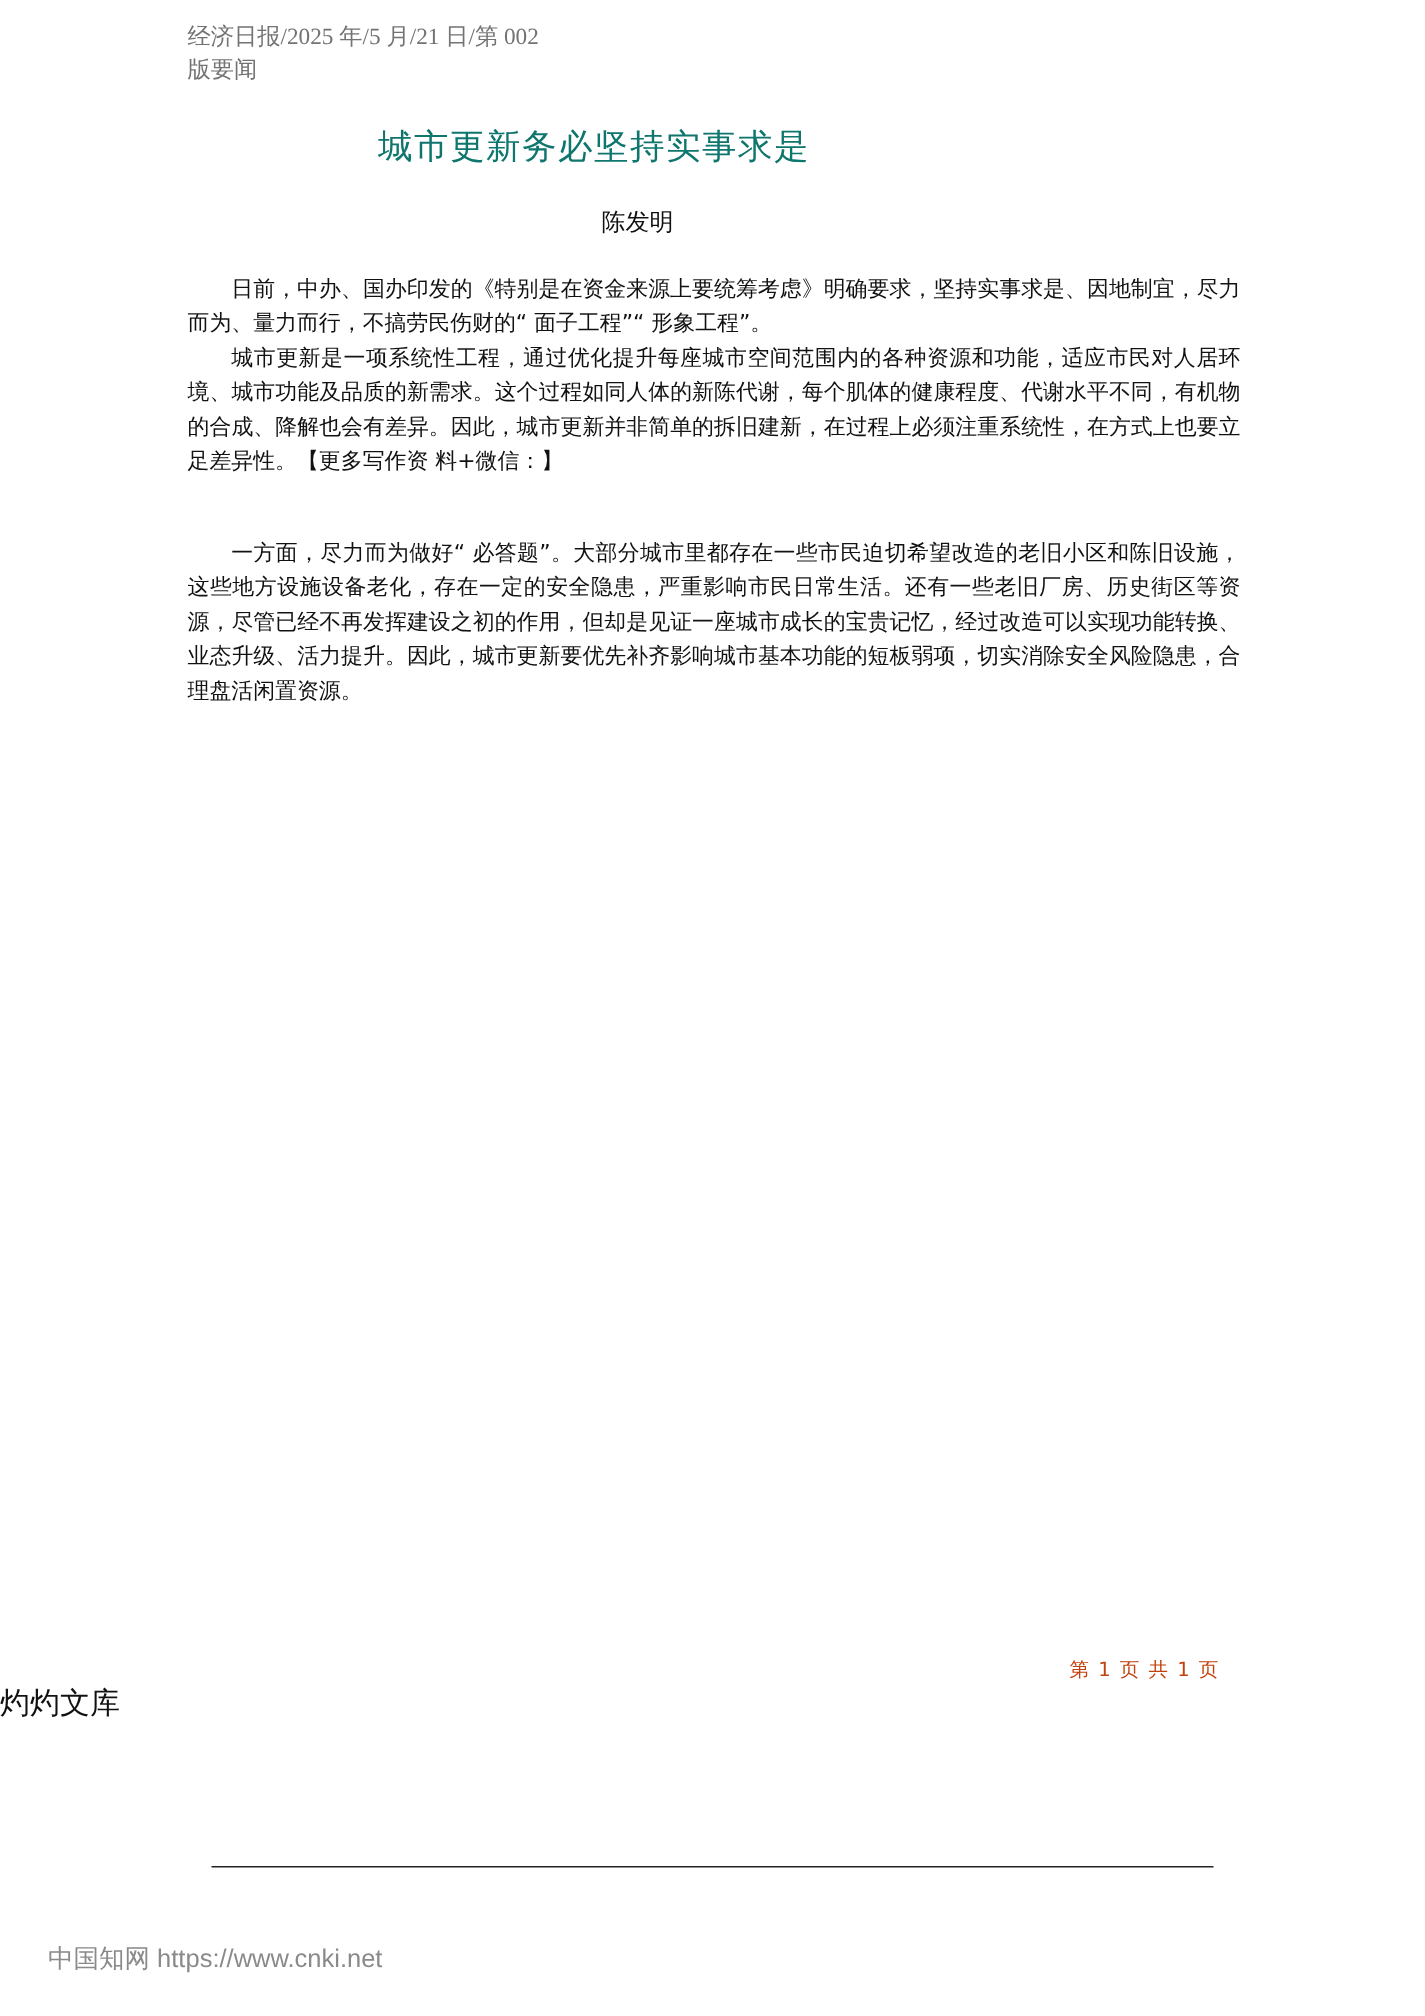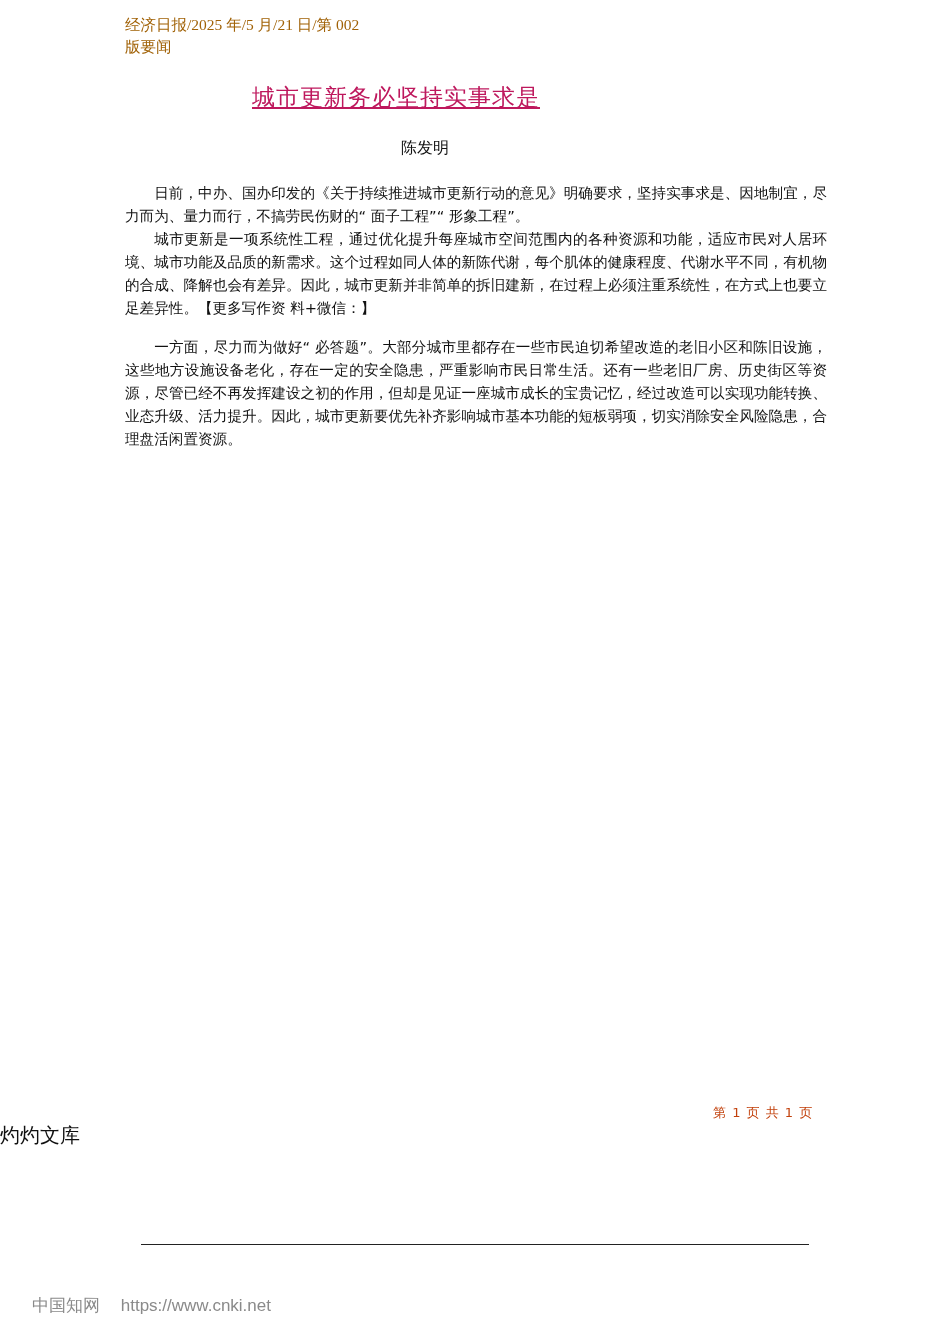--- a/index.html
+++ b/index.html
@@ -3,69 +3,69 @@
 <meta charset="utf-8">
 <style>
   html, body { margin: 0; padding: 0; background: #ffffff; }
   body {
     width: 950px; height: 1344px; position: relative; overflow: hidden;
     font-family: "DejaVu Sans", "Liberation Sans", sans-serif; color: #111;
   }
   .source {
     position: absolute; left: 125px; top: 14px;
     font-family: "Liberation Serif", "DejaVu Serif", serif;
-    font-size: 15.5px; line-height: 22px; color: #a16207;
+    font-size: 15.5px; line-height: 22px; color: #737373;
   }
   .title {
     position: absolute; left: 0; width: 792px; top: 82px; text-align: center;
-    font-size: 23px; letter-spacing: 1px; color: #be185d; text-decoration: underline;
+    font-size: 23px; letter-spacing: 1px; color: #0f766e;
   }
   .author {
     position: absolute; left: 0; width: 850px; top: 138px; text-align: center;
     font-size: 16px; color: #111;
   }
   .body {
     position: absolute; left: 125px; top: 181px; width: 702px;
     font-size: 14.6px; line-height: 23.1px; color: #111;
     text-align: justify;
   }
   .body p { margin: 0; text-indent: 2em; }
-  .body p.gap { margin-top: 15px; }
+  .body p.gap { margin-top: 37px; }
   .page-num {
     position: absolute; left: 713px; top: 1104px;
     font-size: 13px; color: #c2410c; letter-spacing: 1px;
   }
   .brand {
     position: absolute; left: 0; top: 1122px;
     font-size: 20px; color: #111;
   }
   .rule {
     position: absolute; left: 141px; top: 1244px; width: 668px; height: 1px;
     background: #222;
   }
   .cnki {
     position: absolute; left: 32px; top: 1294px;
     font-size: 17px; color: #8a8a8a;
     font-family: "Liberation Sans", "DejaVu Sans", sans-serif;
   }
-  .cnki .url { margin-left: 16px; font-size: 17px; }
+  .cnki .url { font-size: 17px; }
 </style>
 </head>
 <body>
 
 <div class="source">
   <div>经济日报/2025 年/5 月/21 日/第 002</div>
   <div>版要闻</div>
 </div>
 
 <div class="title">城市更新务必坚持实事求是</div>
 <div class="author">陈发明</div>
 
 <div class="body">
-  <p>日前，中办、国办印发的《关于持续推进城市更新行动的意见》明确要求，坚持实事求是、因地制宜，尽力而为、量力而行，不搞劳民伤财的“ 面子工程”“ 形象工程”。</p>
+  <p>日前，中办、国办印发的《特别是在资金来源上要统筹考虑》明确要求，坚持实事求是、因地制宜，尽力而为、量力而行，不搞劳民伤财的“ 面子工程”“ 形象工程”。</p>
   <p>城市更新是一项系统性工程，通过优化提升每座城市空间范围内的各种资源和功能，适应市民对人居环境、城市功能及品质的新需求。这个过程如同人体的新陈代谢，每个肌体的健康程度、代谢水平不同，有机物的合成、降解也会有差异。因此，城市更新并非简单的拆旧建新，在过程上必须注重系统性，在方式上也要立足差异性。【更多写作资 料+微信：】</p>
   <p class="gap">一方面，尽力而为做好“ 必答题”。大部分城市里都存在一些市民迫切希望改造的老旧小区和陈旧设施，这些地方设施设备老化，存在一定的安全隐患，严重影响市民日常生活。还有一些老旧厂房、历史街区等资源，尽管已经不再发挥建设之初的作用，但却是见证一座城市成长的宝贵记忆，经过改造可以实现功能转换、业态升级、活力提升。因此，城市更新要优先补齐影响城市基本功能的短板弱项，切实消除安全风险隐患，合理盘活闲置资源。</p>
 </div>
 
 <div class="page-num">第 1 页 共 1 页</div>
 <div class="brand">灼灼文库</div>
 
 <div class="rule"></div>
 
 <div class="cnki">

